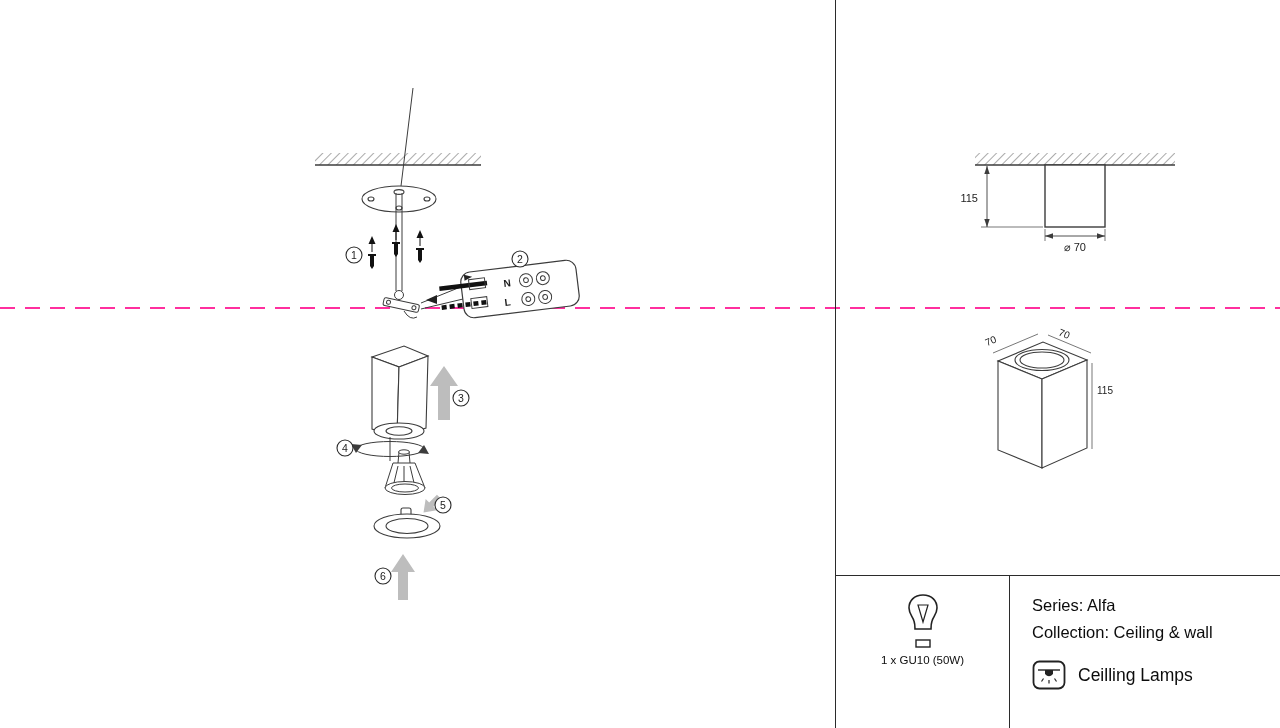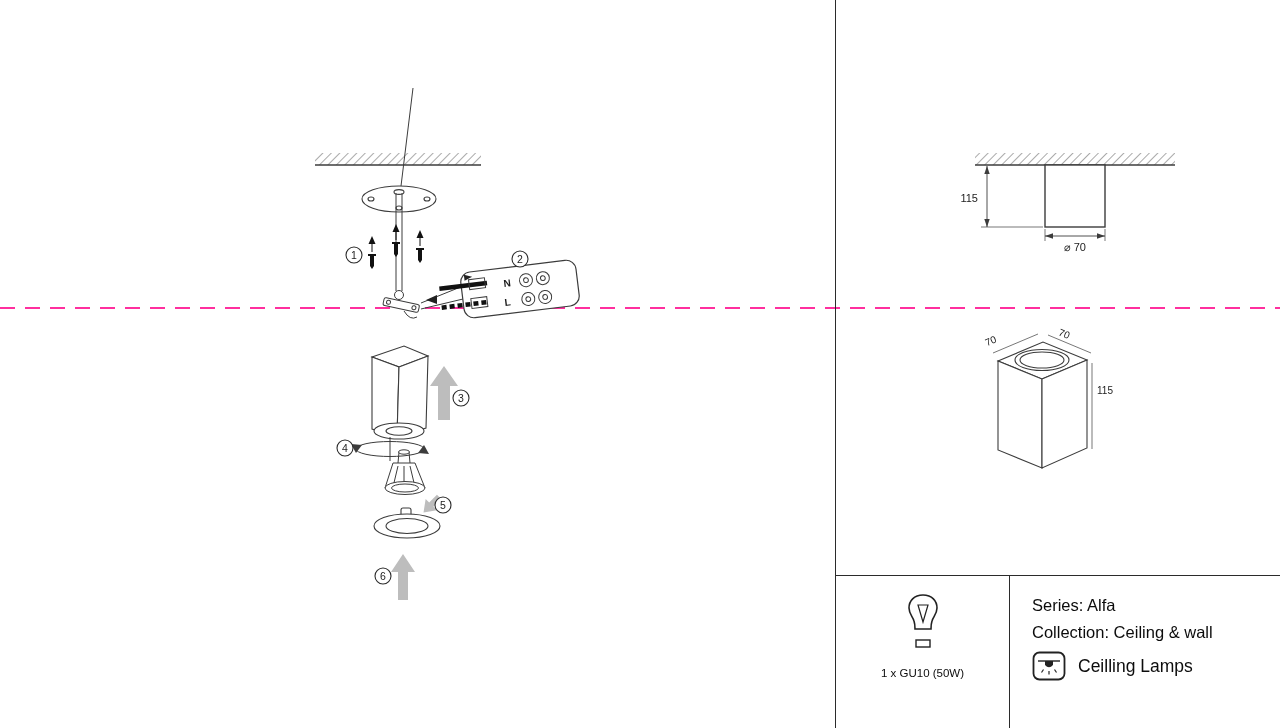--- a/index.html
+++ b/index.html
@@ -9,24 +9,24 @@
             background:repeating-linear-gradient(90deg,#ff2f9e 0 15px,transparent 15px 25px);}
   .pane{position:absolute;top:0;z-index:2;}
   .pane-left{left:0;}
   .pane-right{left:835px;}
   .v-divider{position:absolute;left:835px;top:0;width:0;height:728px;
              border-left:1.4px solid #2b2b2b;z-index:3;}
   .info-panel{position:absolute;left:836px;top:575px;width:444px;height:153px;
               border-top:1.4px solid #2b2b2b;display:flex;background:#fff;z-index:4;box-sizing:border-box;}
   .bulb-cell{width:174px;border-right:1.4px solid #2b2b2b;box-sizing:border-box;
              display:flex;flex-direction:column;align-items:center;padding-top:16px;}
-  .bulb-spec{font-size:11.5px;margin-top:13px;color:#0c0c0c;}
+  .bulb-spec{font-size:11.5px;color:#0c0c0c;}
   .model-cell{flex:1;box-sizing:border-box;padding:16px 0 0 22px;color:#0c0c0c;}
   .model-line{font-size:16.5px;line-height:27px;white-space:nowrap;}
-  .category-row{display:flex;align-items:center;gap:12px;margin-top:5px;}
+  .category-row{display:flex;align-items:center;gap:12px;margin-top:14px;}
   .category-label{font-size:17.5px;}
   svg text{fill:#1c1c1c;font-family:"Liberation Sans",sans-serif;}
 </style>
 </head>
 <body>
 
 <div class="canvas">
 
   <div class="cut-line"></div>
   <div class="v-divider"></div>

